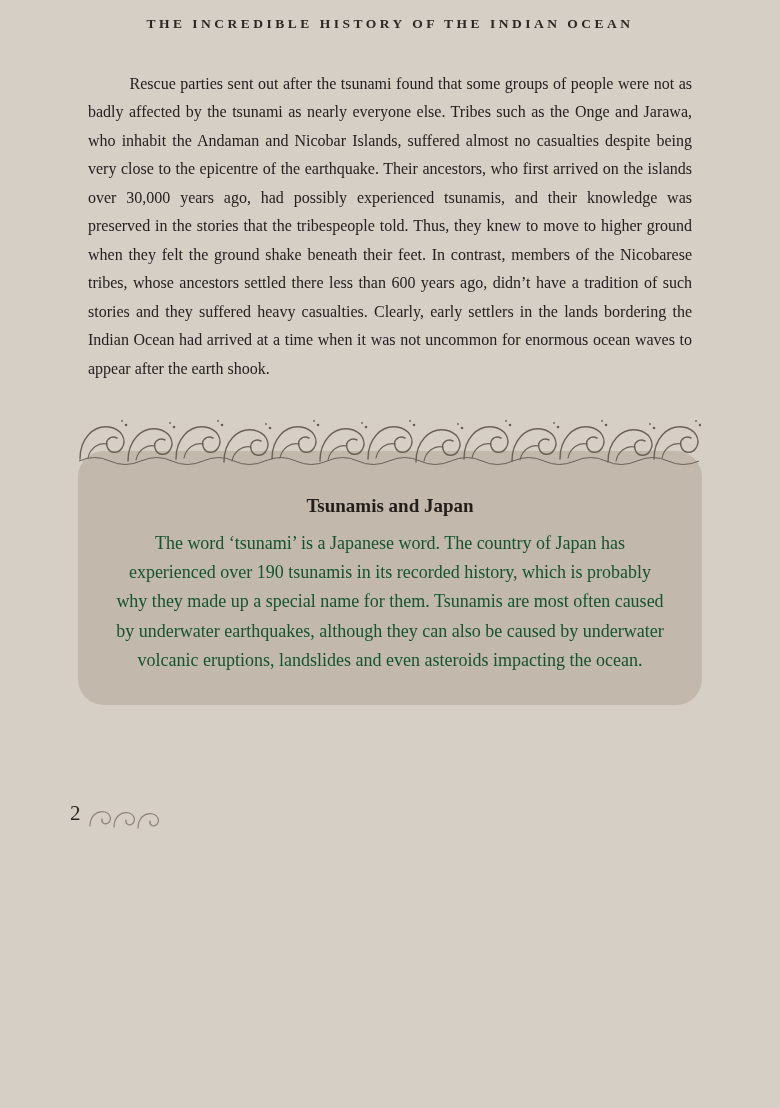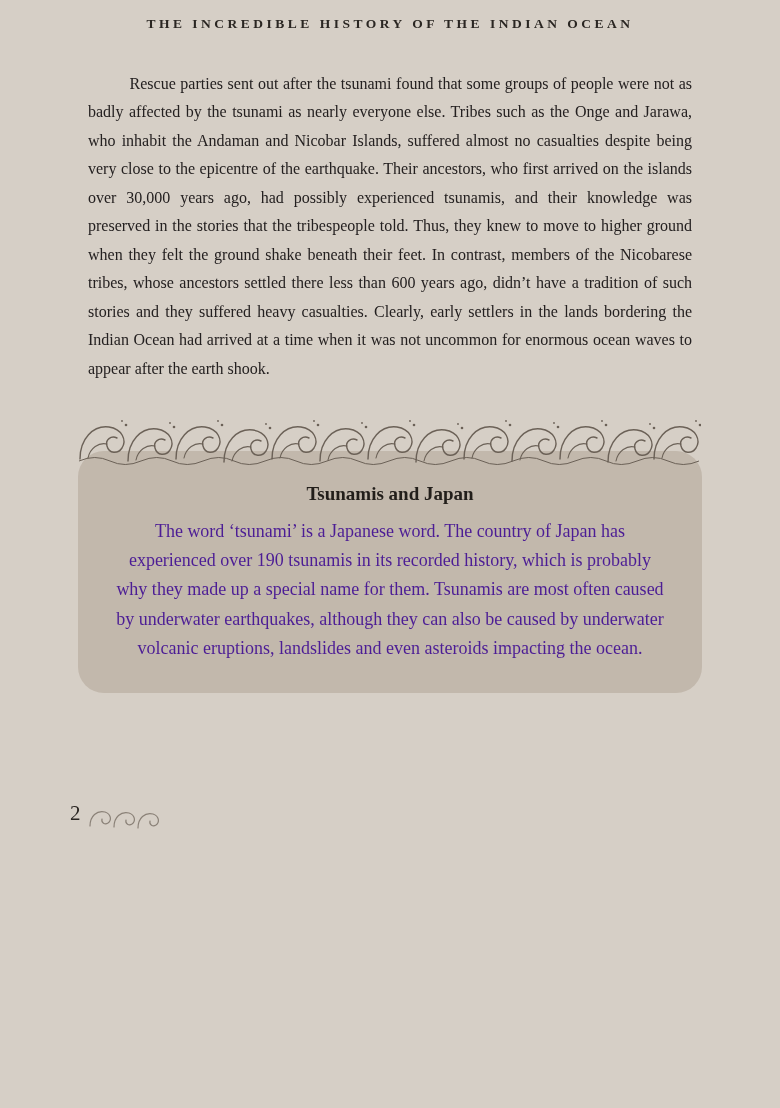--- a/index.html
+++ b/index.html
@@ -47,36 +47,36 @@
     position: relative;
     z-index: 2;
   }
 
   .callout-box {
     position: relative;
     z-index: 1;
     margin: 0 78px;
     background: #c2b8ac;
     border-radius: 26px;
-    padding: 32px 34px 30px 34px;
+    padding: 44px 34px 30px 34px;
     text-align: center;
   }
 
   .callout-title {
     font-size: 19px;
     font-weight: bold;
     margin-bottom: 12px;
     color: #221e1a;
   }
 
   .callout-body {
     font-size: 18px;
     line-height: 1.62;
     font-weight: 500;
-    color: #4c1d95;
+    color: #14532d;
   }
 
   .page-footer {
     position: absolute;
     left: 70px;
     bottom: 22px;
     display: flex;
     align-items: flex-end;
     gap: 6px;
   }

